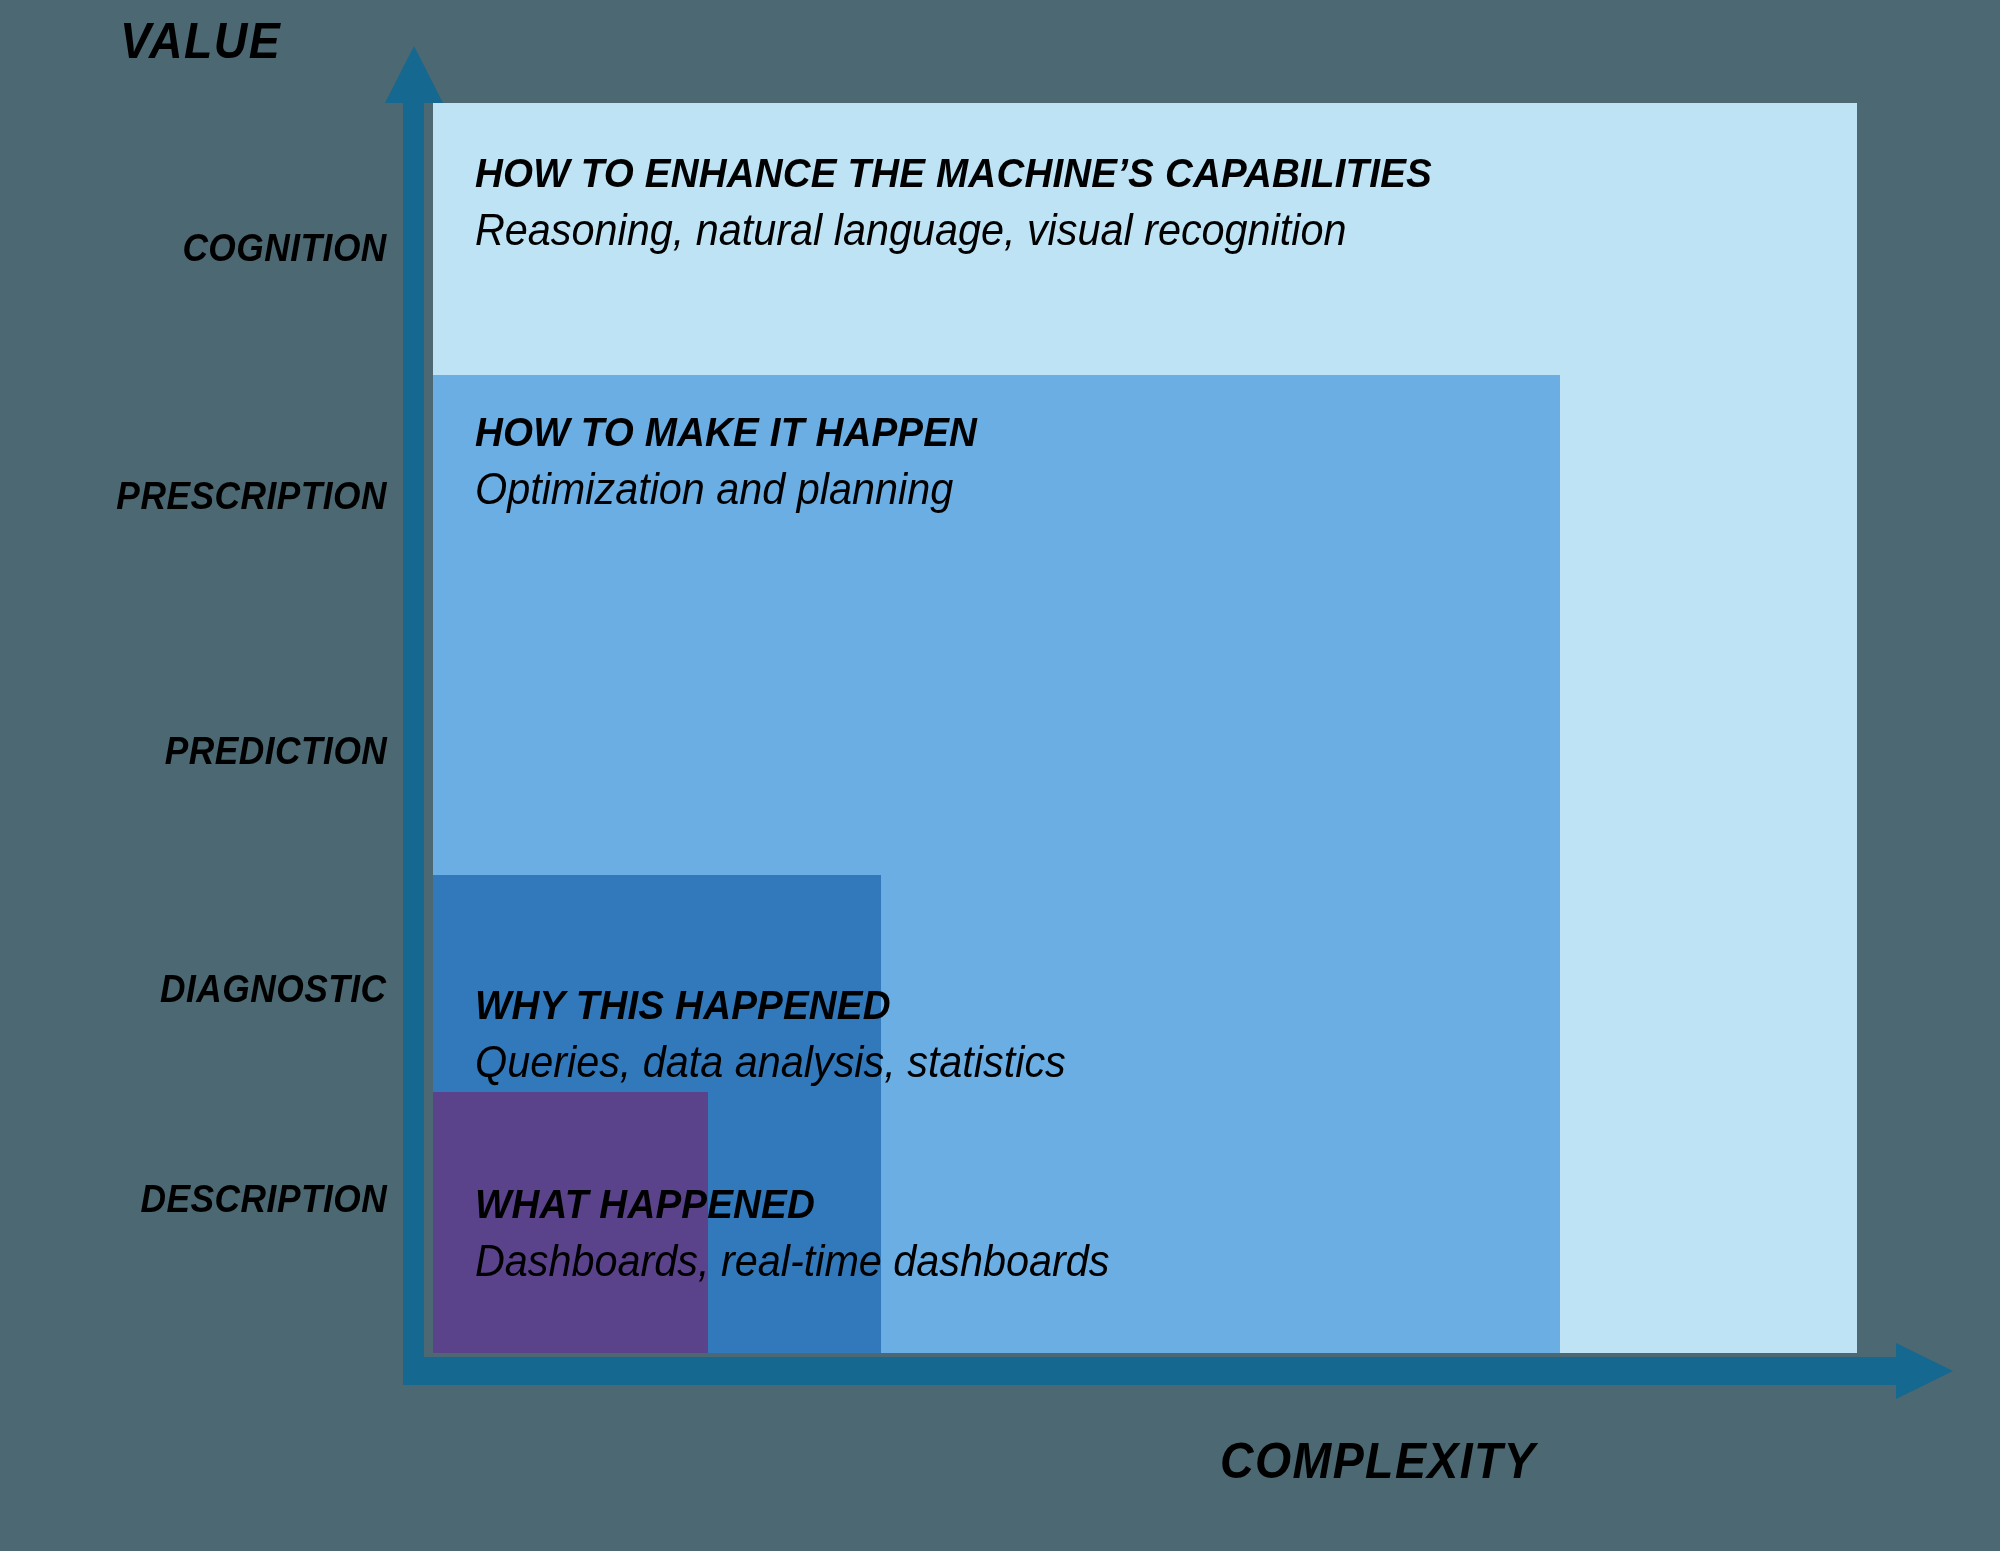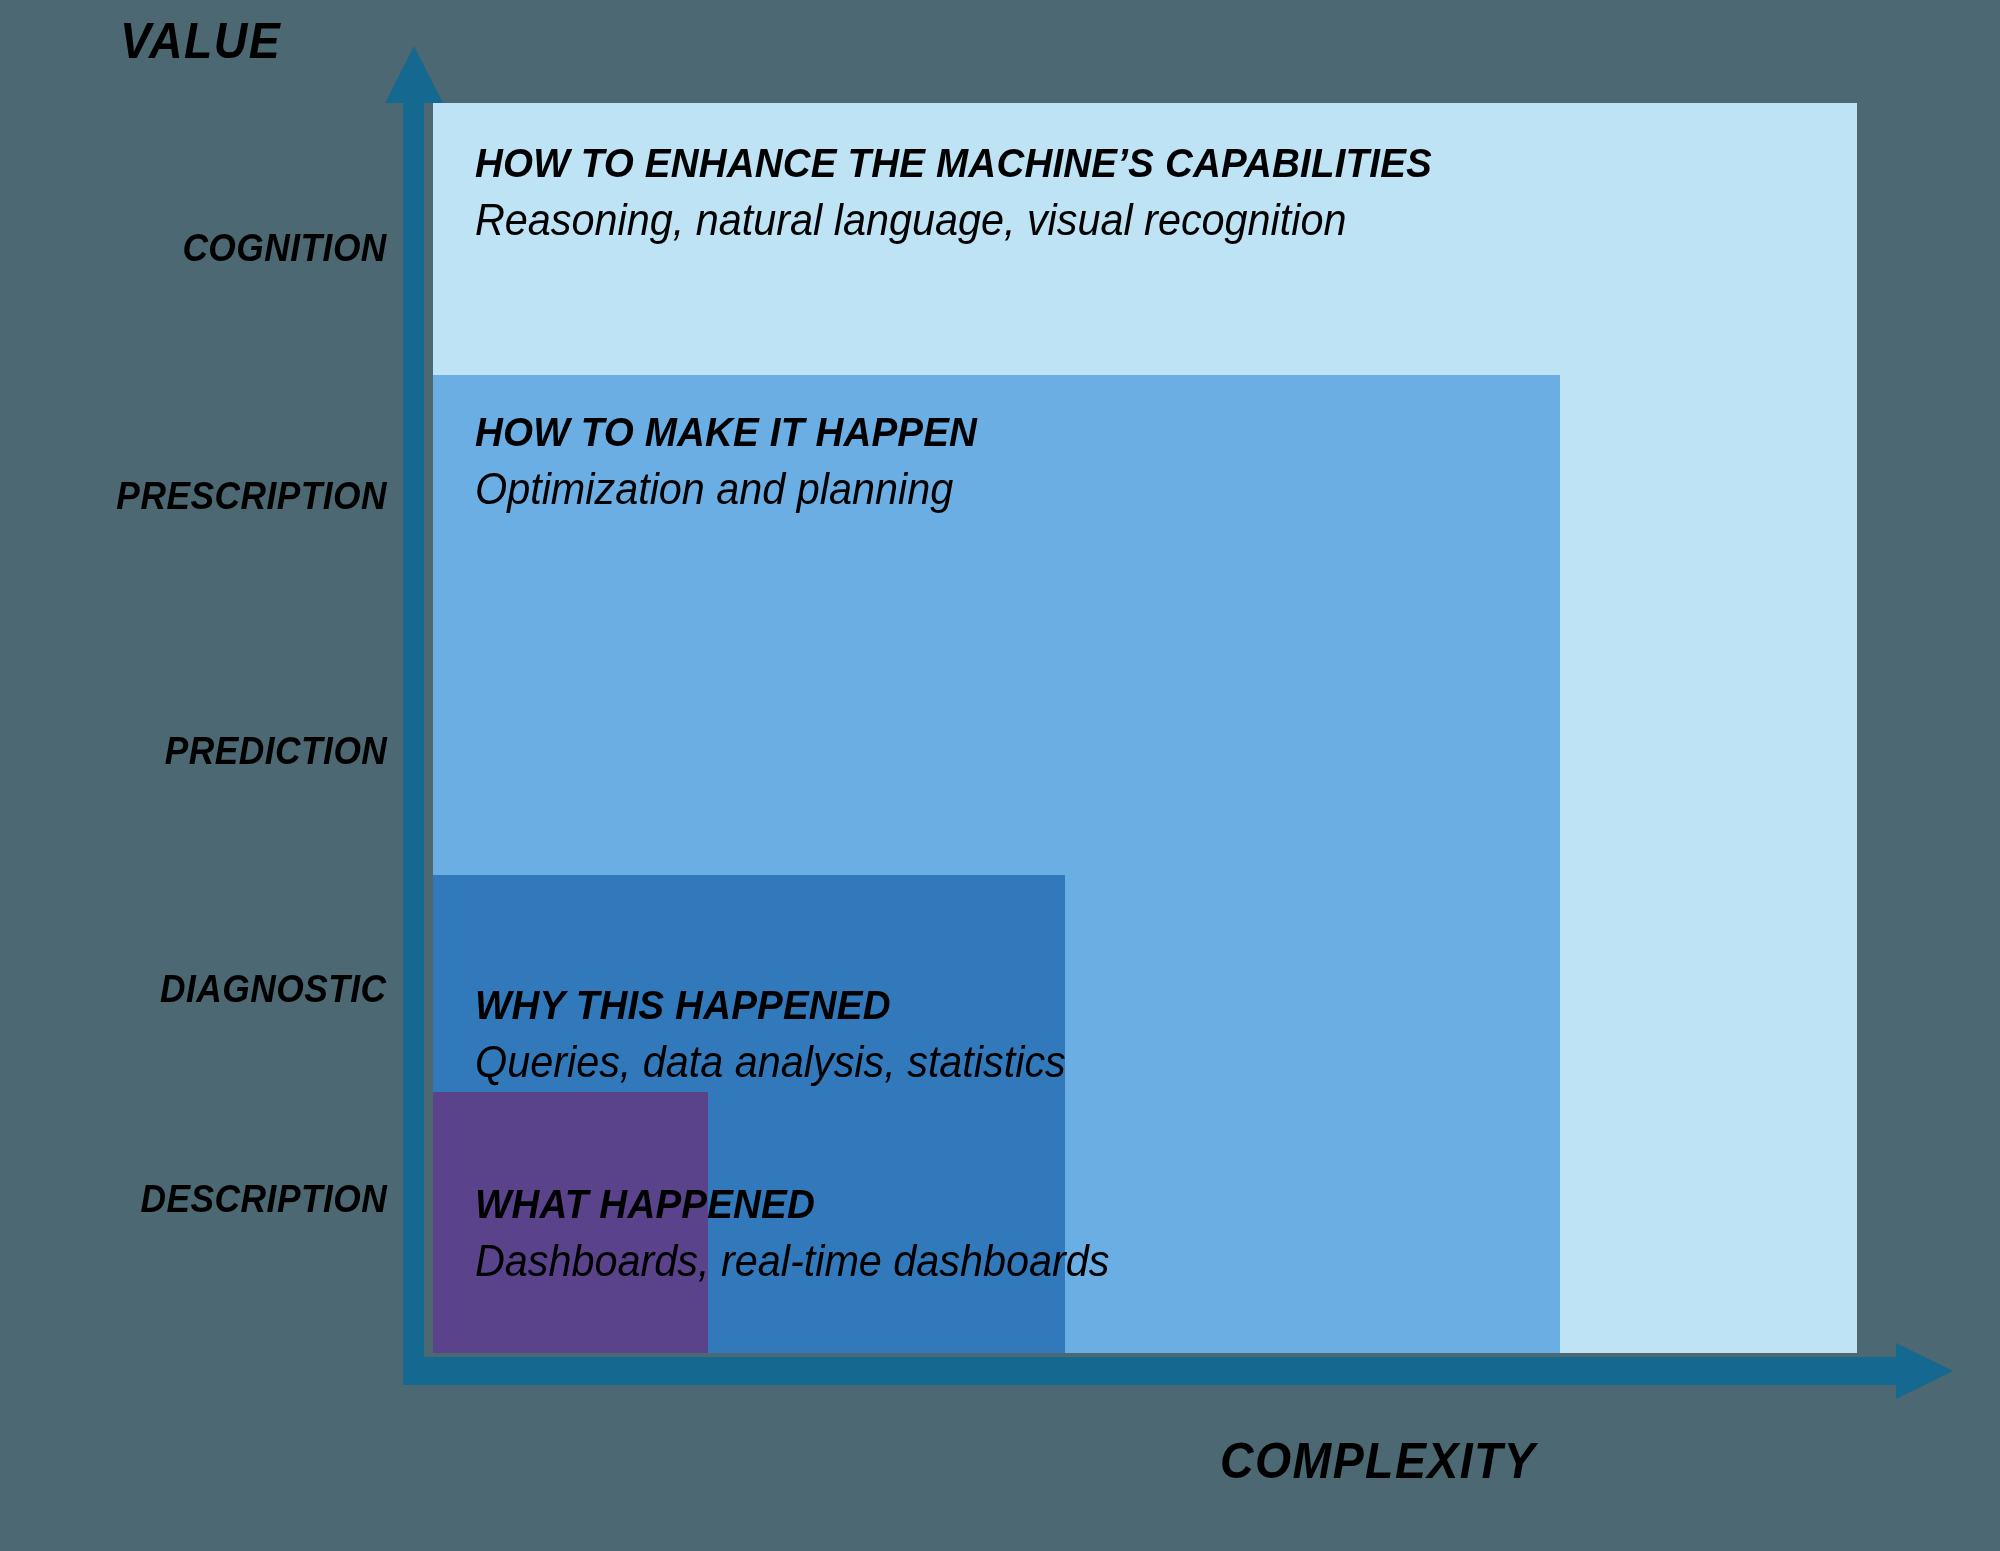--- a/index.html
+++ b/index.html
@@ -135,35 +135,35 @@
   <div id="value-axis-title">VALUE</div>
   <div id="complexity-axis-title">COMPLEXITY</div>
 
   <div class="tier-label" style="top:227px">COGNITION</div>
   <div class="tier-label" style="top:475px">PRESCRIPTION</div>
   <div class="tier-label" style="top:730px">PREDICTION</div>
   <div class="tier-label" style="top:968px">DIAGNOSTIC</div>
   <div class="tier-label" style="top:1178px">DESCRIPTION</div>
 
   <div class="band" id="band-cognition" style="top:103px; height:1250px; width:1424px; background:#bde3f5; z-index:1;">
-    <div class="band-text" style="top:40px">
+    <div class="band-text" style="top:50px">
       <div class="band-heading">HOW TO ENHANCE THE MACHINE’S CAPABILITIES</div>
       <div class="band-sub">Reasoning, natural language, visual recognition</div>
     </div>
   </div>
 
   <div class="band" id="band-prescription" style="top:375px; height:978px; width:1127px; background:#6aaee4; z-index:2;">
     <div class="band-text" style="top:37px">
       <div class="band-heading">HOW TO MAKE IT HAPPEN</div>
       <div class="band-sub">Optimization and planning</div>
     </div>
   </div>
 
 
-  <div class="band" id="band-diagnostic" style="top:875px; height:478px; width:632px; background:#3279bb; z-index:4;">
+  <div class="band" id="band-diagnostic" style="top:875px; height:478px; width:448px; background:#3279bb; z-index:4;">
     <div class="band-text" style="top:110px">
       <div class="band-heading">WHY THIS HAPPENED</div>
       <div class="band-sub">Queries, data analysis, statistics</div>
     </div>
   </div>
 
   <div class="band" id="band-description" style="top:1092px; height:261px; width:275px; background:#5b438c; z-index:5;padding-left:32px;">
     <div class="band-text" style="top:92px; z-index:6;">
       <div class="band-heading">WHAT HAPPENED</div>
       <div class="band-sub">Dashboards, real-time dashboards</div>

